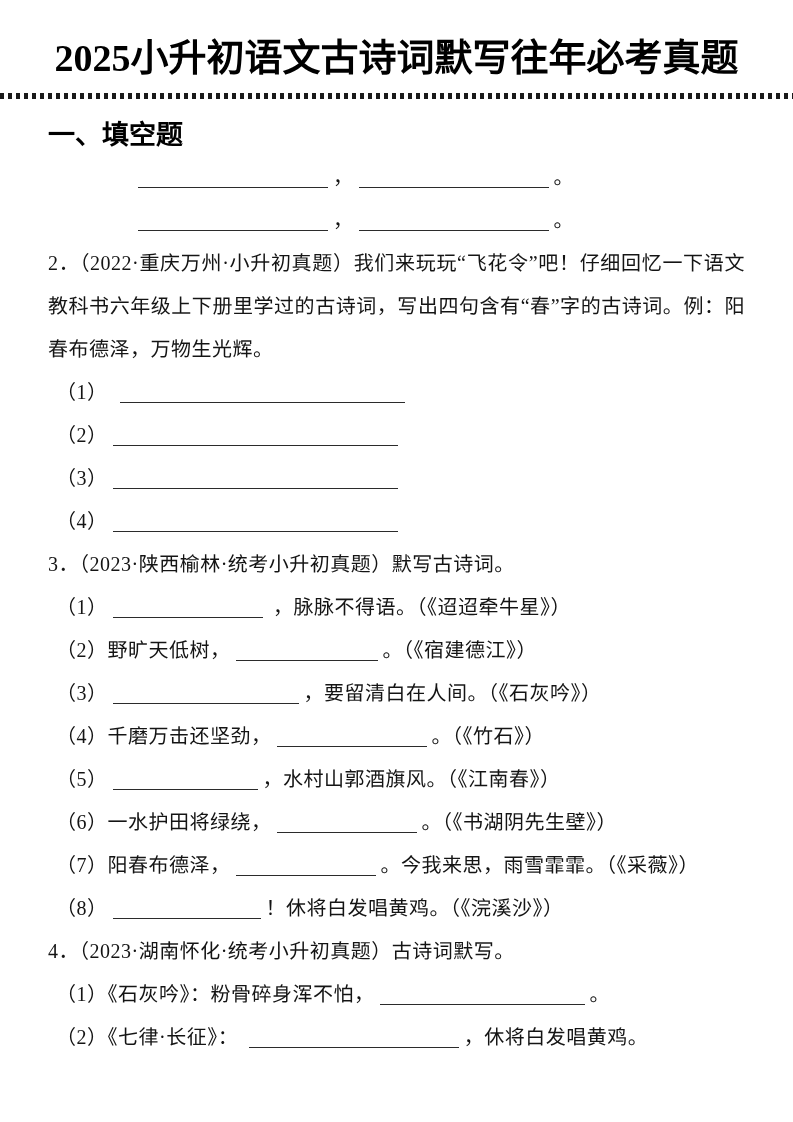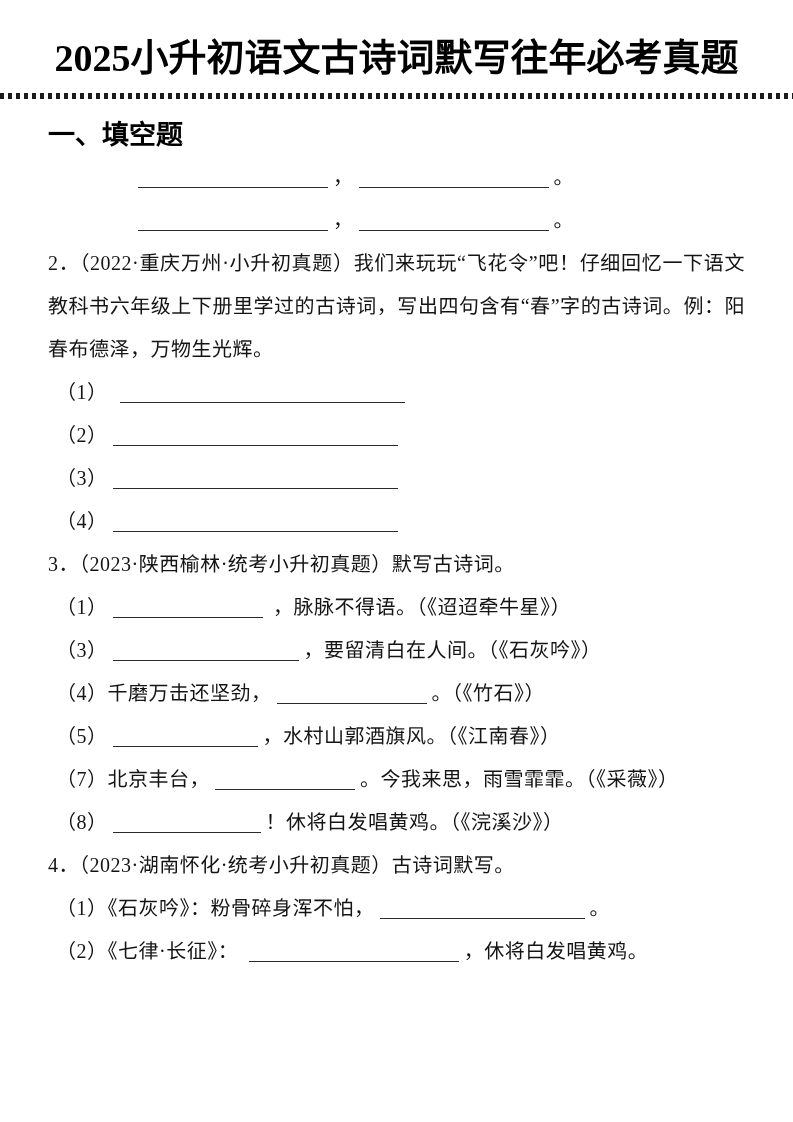--- a/index.html
+++ b/index.html
@@ -86,24 +86,26 @@
       <p class="stem">2．（2022·重庆万州·小升初真题）我们来玩玩“飞花令”吧！仔细回忆一下语文教科书六年级上下册里学过的古诗词，写出四句含有“春”字的古诗词。例：阳春布德泽，万物生光辉。</p>
       <p class="item"><span class="label">（1）</span><span class="blank w285 q2-blank"></span></p>
       <p class="item"><span class="label">（2）</span><span class="blank w285"></span></p>
       <p class="item"><span class="label">（3）</span><span class="blank w285"></span></p>
       <p class="item"><span class="label">（4）</span><span class="blank w285"></span></p>
     </section>
 
     <section>
       <p class="stem">3．（2023·陕西榆林·统考小升初真题）默写古诗词。</p>
       <p class="item"><span class="label">（1）</span><span class="t"></span><span class="blank" style="width:150px"></span><span class="t"> ，脉脉不得语。（《迢迢牵牛星》）</span></p>
+      <p class="item"><span class="label">（2）</span><span class="t">野旷天低树，</span><span class="blank" style="width:142px"></span><span class="t">。（《宿建德江》）</span></p>
       <p class="item"><span class="label">（3）</span><span class="t"></span><span class="blank" style="width:186px"></span><span class="t">，要留清白在人间。（《石灰吟》）</span></p>
       <p class="item"><span class="label">（4）</span><span class="t">千磨万击还坚劲，</span><span class="blank" style="width:150px"></span><span class="t">。（《竹石》）</span></p>
       <p class="item"><span class="label">（5）</span><span class="t"></span><span class="blank" style="width:145px"></span><span class="t">，水村山郭酒旗风。（《江南春》）</span></p>
-      <p class="item"><span class="label">（7）</span><span class="t">北京丰台，</span><span class="blank" style="width:140px"></span><span class="t">。今我来思，雨雪霏霏。（《采薇》）</span></p>
+      <p class="item"><span class="label">（6）</span><span class="t">一水护田将绿绕，</span><span class="blank" style="width:140px"></span><span class="t">。（《书湖阴先生壁》）</span></p>
+      <p class="item"><span class="label">（7）</span><span class="t">阳春布德泽，</span><span class="blank" style="width:140px"></span><span class="t">。今我来思，雨雪霏霏。（《采薇》）</span></p>
       <p class="item"><span class="label">（8）</span><span class="t"></span><span class="blank" style="width:148px"></span><span class="t">！休将白发唱黄鸡。（《浣溪沙》）</span></p>
     </section>
 
     <section>
       <p class="stem">4．（2023·湖南怀化·统考小升初真题）古诗词默写。</p>
       <p class="item"><span class="label">（1）</span><span class="t">《石灰吟》：粉骨碎身浑不怕，</span><span class="blank w205"></span><span class="t">。</span></p>
       <p class="item"><span class="label">（2）</span><span class="t">《七律·长征》： </span><span class="blank w210"></span><span class="t">，休将白发唱黄鸡。</span></p>
     </section>
 
   </div>

